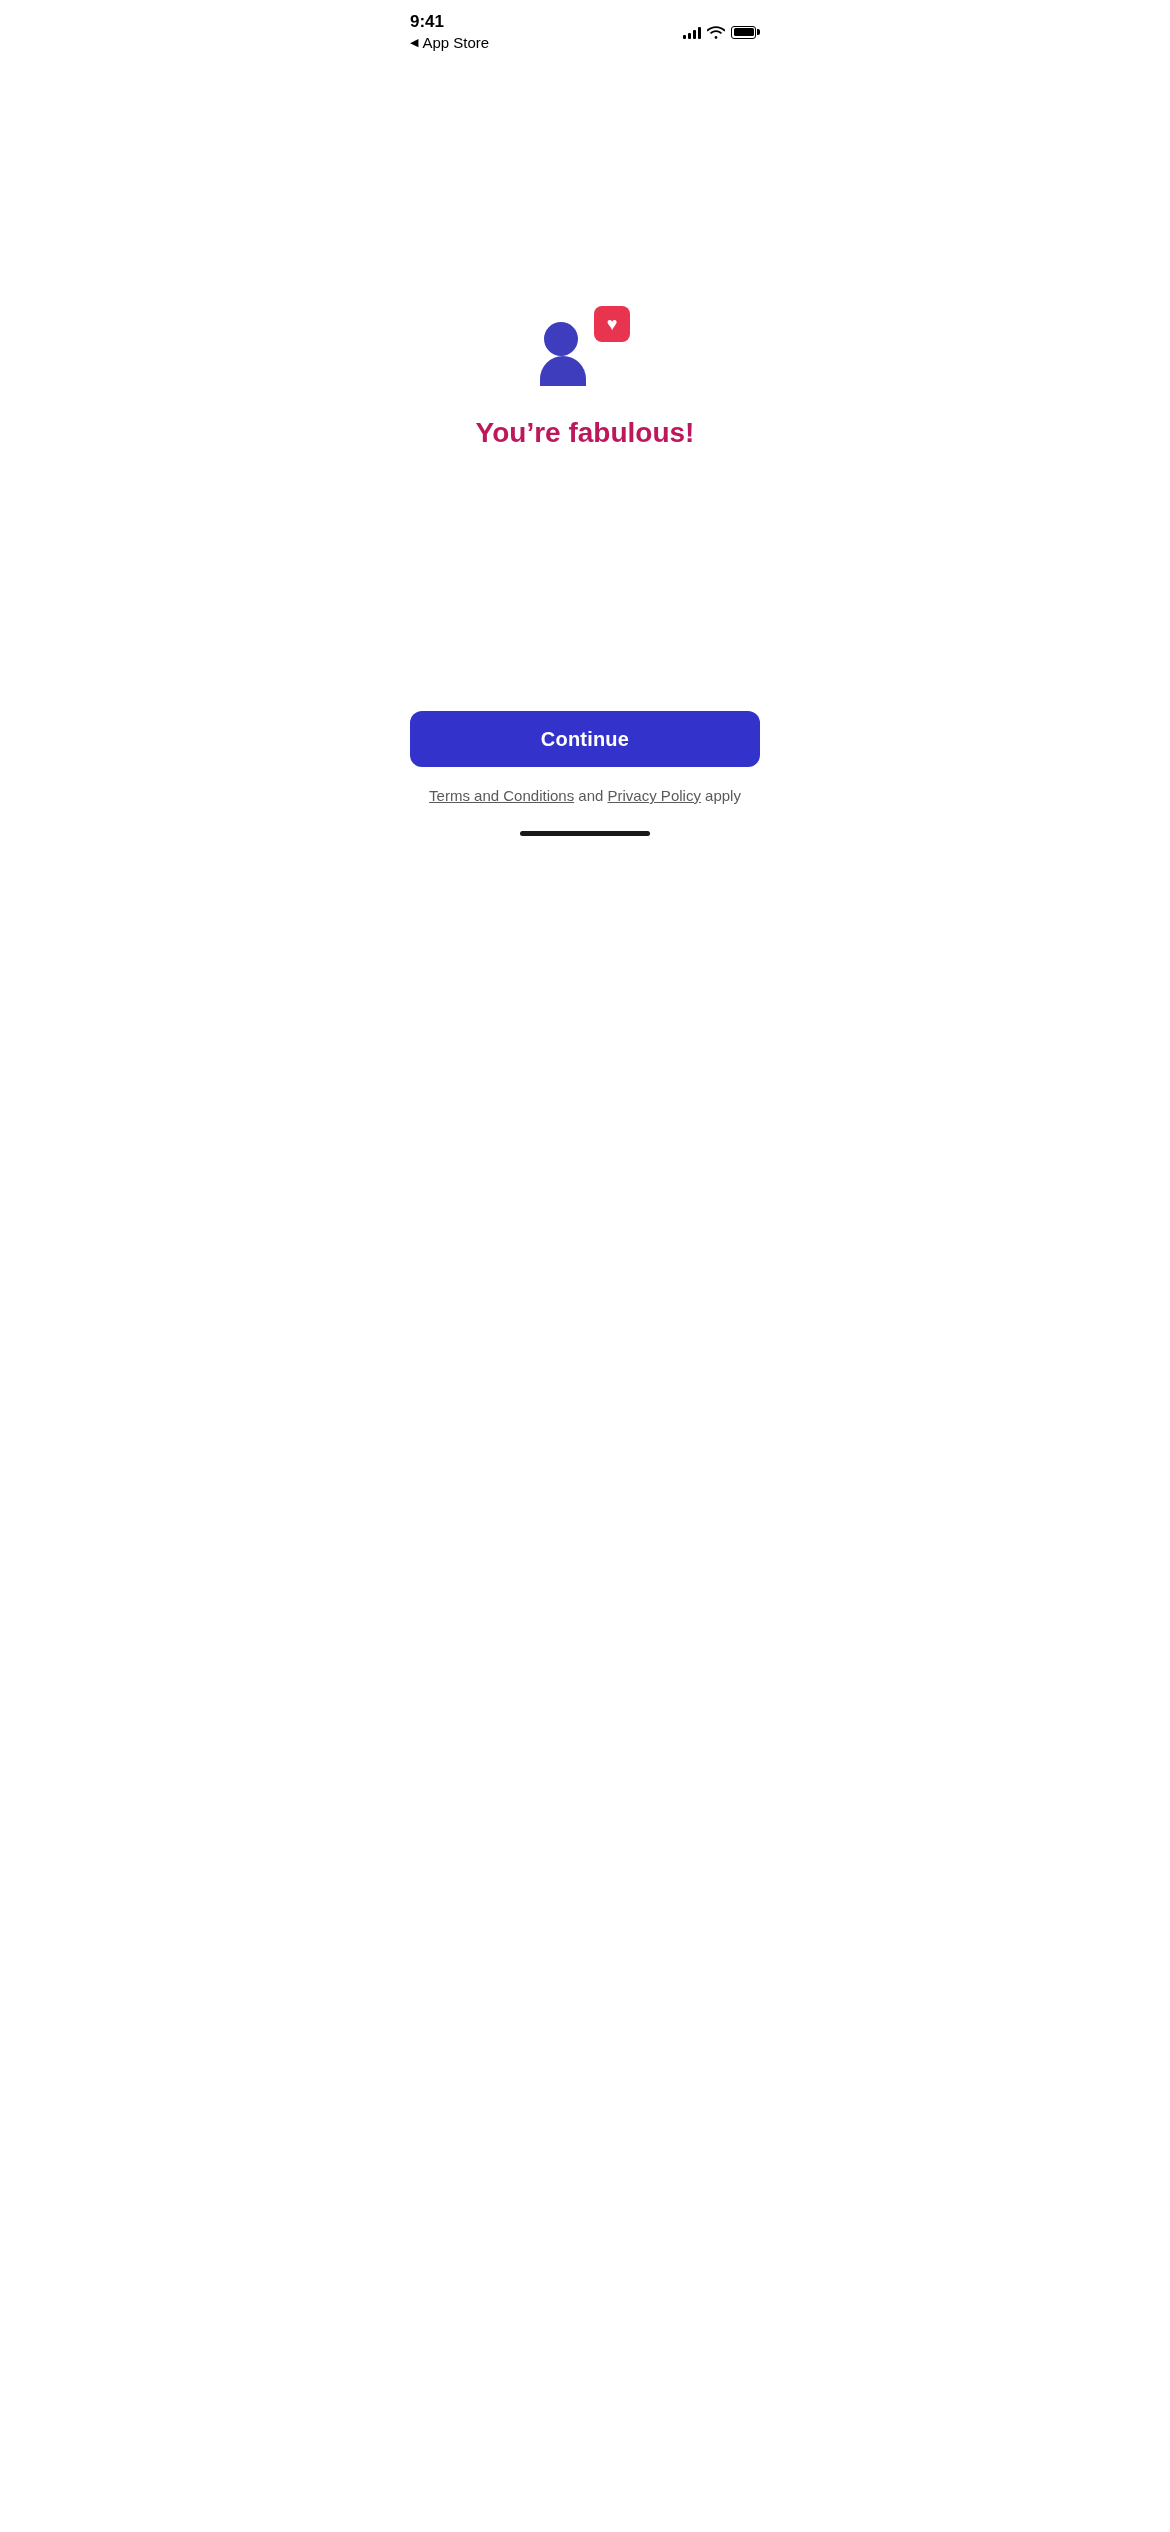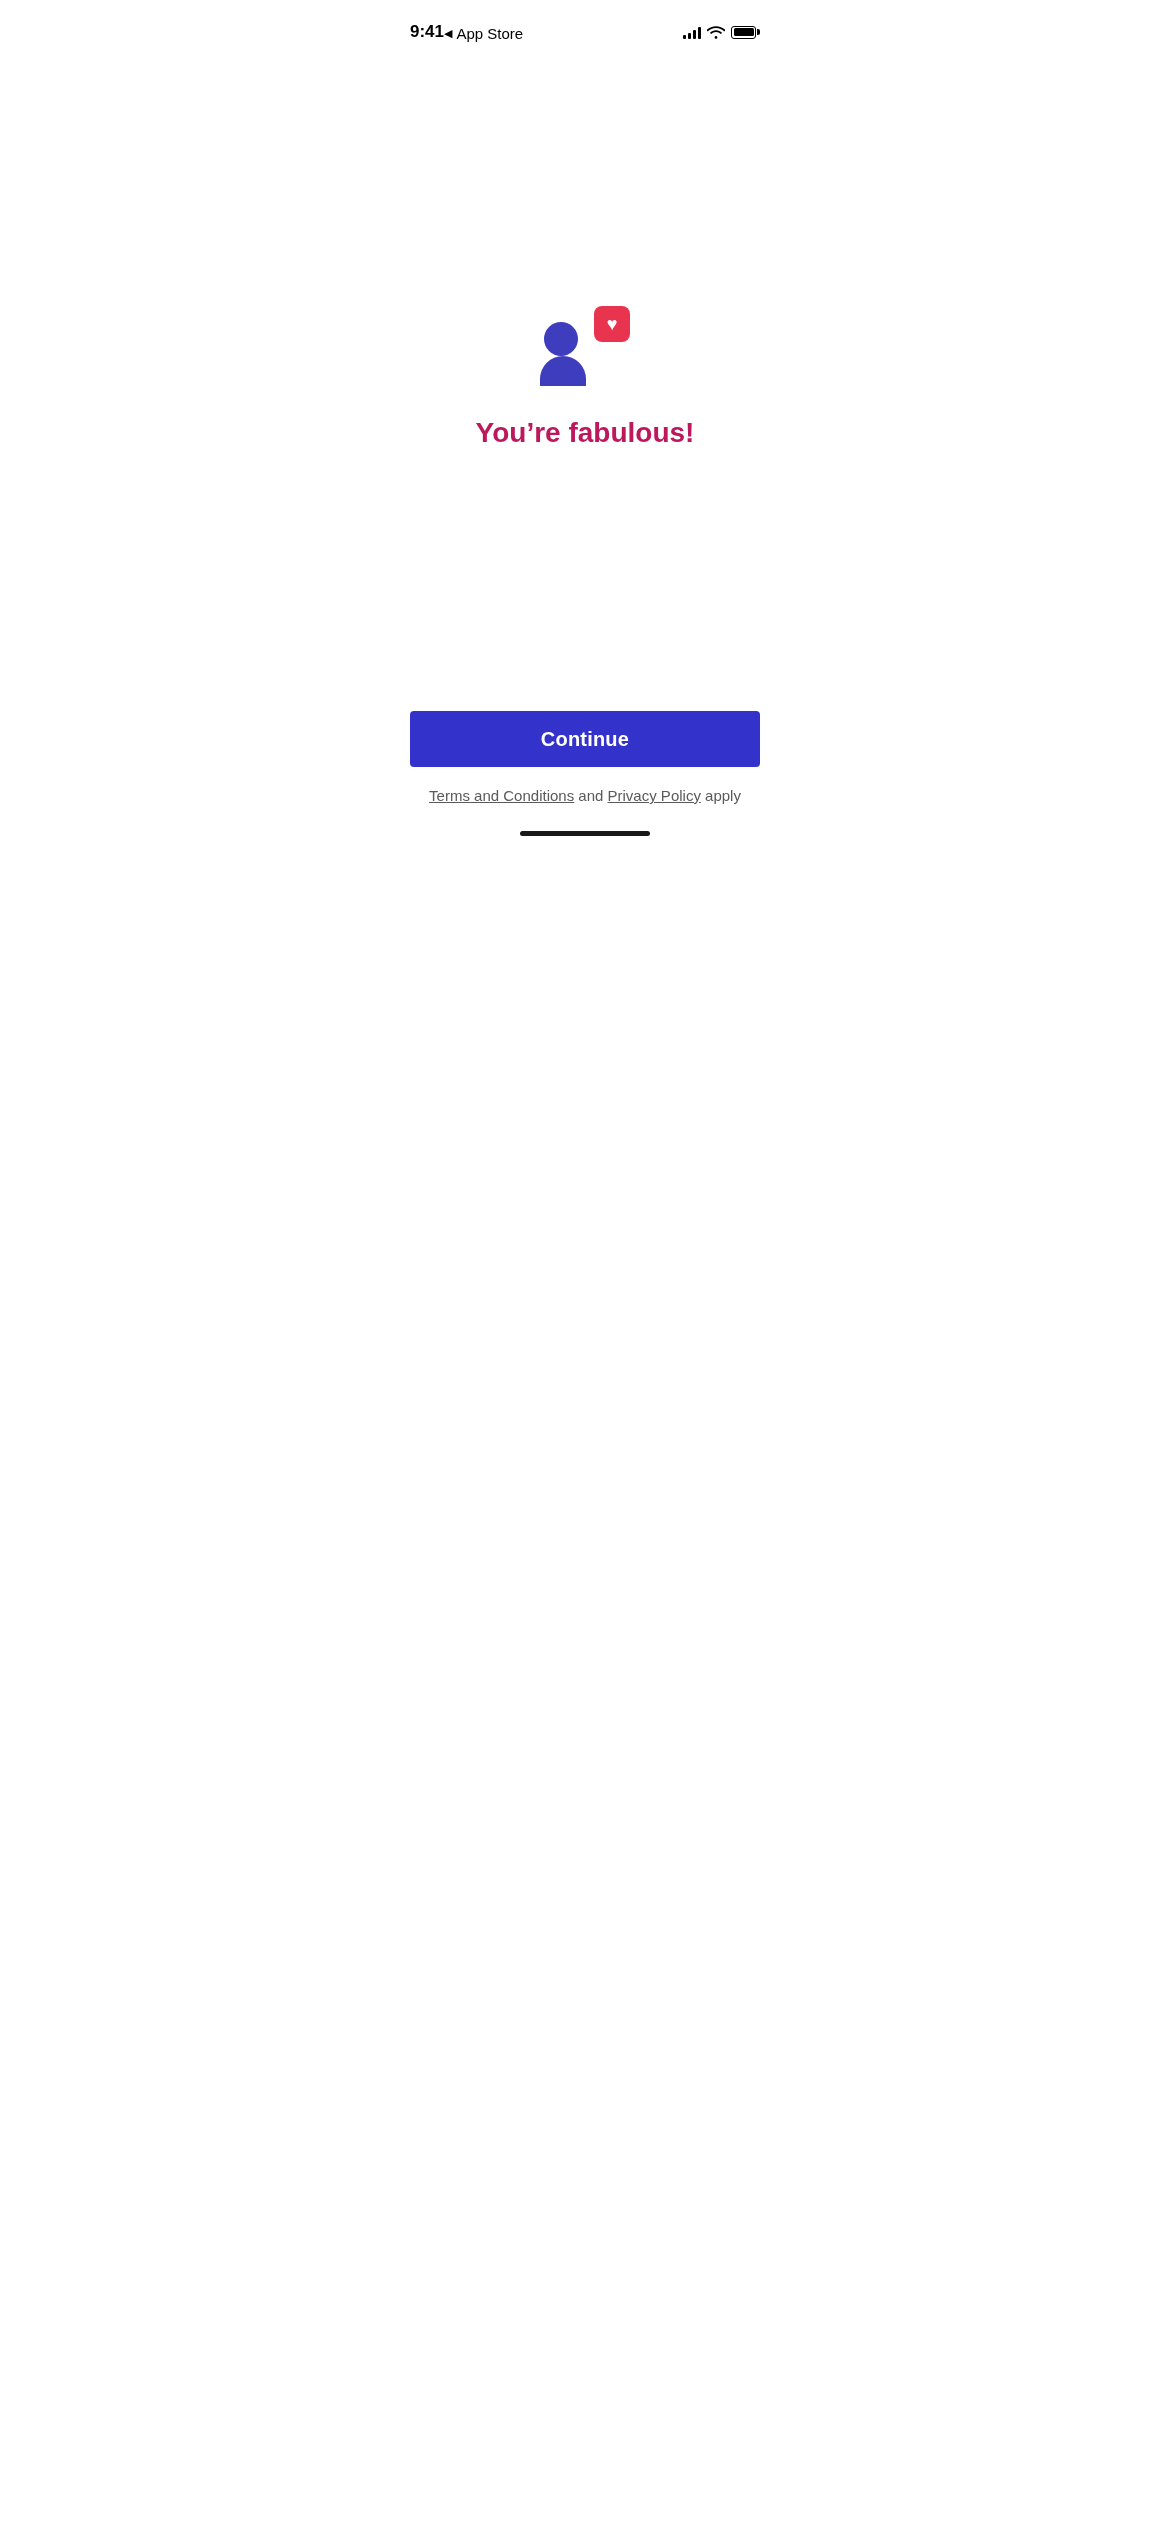--- a/index.html
+++ b/index.html
@@ -23,21 +23,21 @@
     .status-bar {
       display: flex;
       justify-content: space-between;
       align-items: center;
       padding: 14px 20px 0 20px;
       height: 50px;
     }
 
     .status-left {
       display: flex;
-      flex-direction: row;
+      flex-direction: column;
     }
 
     .status-time {
       font-size: 17px;
       font-weight: 600;
       color: #000;
       line-height: 1.1;
     }
 
     .status-back {
@@ -209,21 +209,21 @@
       display: flex;
       flex-direction: column;
       align-items: center;
       gap: 20px;
     }
 
     .continue-button {
       width: 100%;
       height: 56px;
       background: #3333cc;
-      border-radius: 4px;
+      border-radius: 12px;
       border: none;
       color: white;
       font-size: 20px;
       font-weight: 700;
       cursor: pointer;
       letter-spacing: 0.2px;
     }
 
     .footer-text {
       font-size: 15px;

